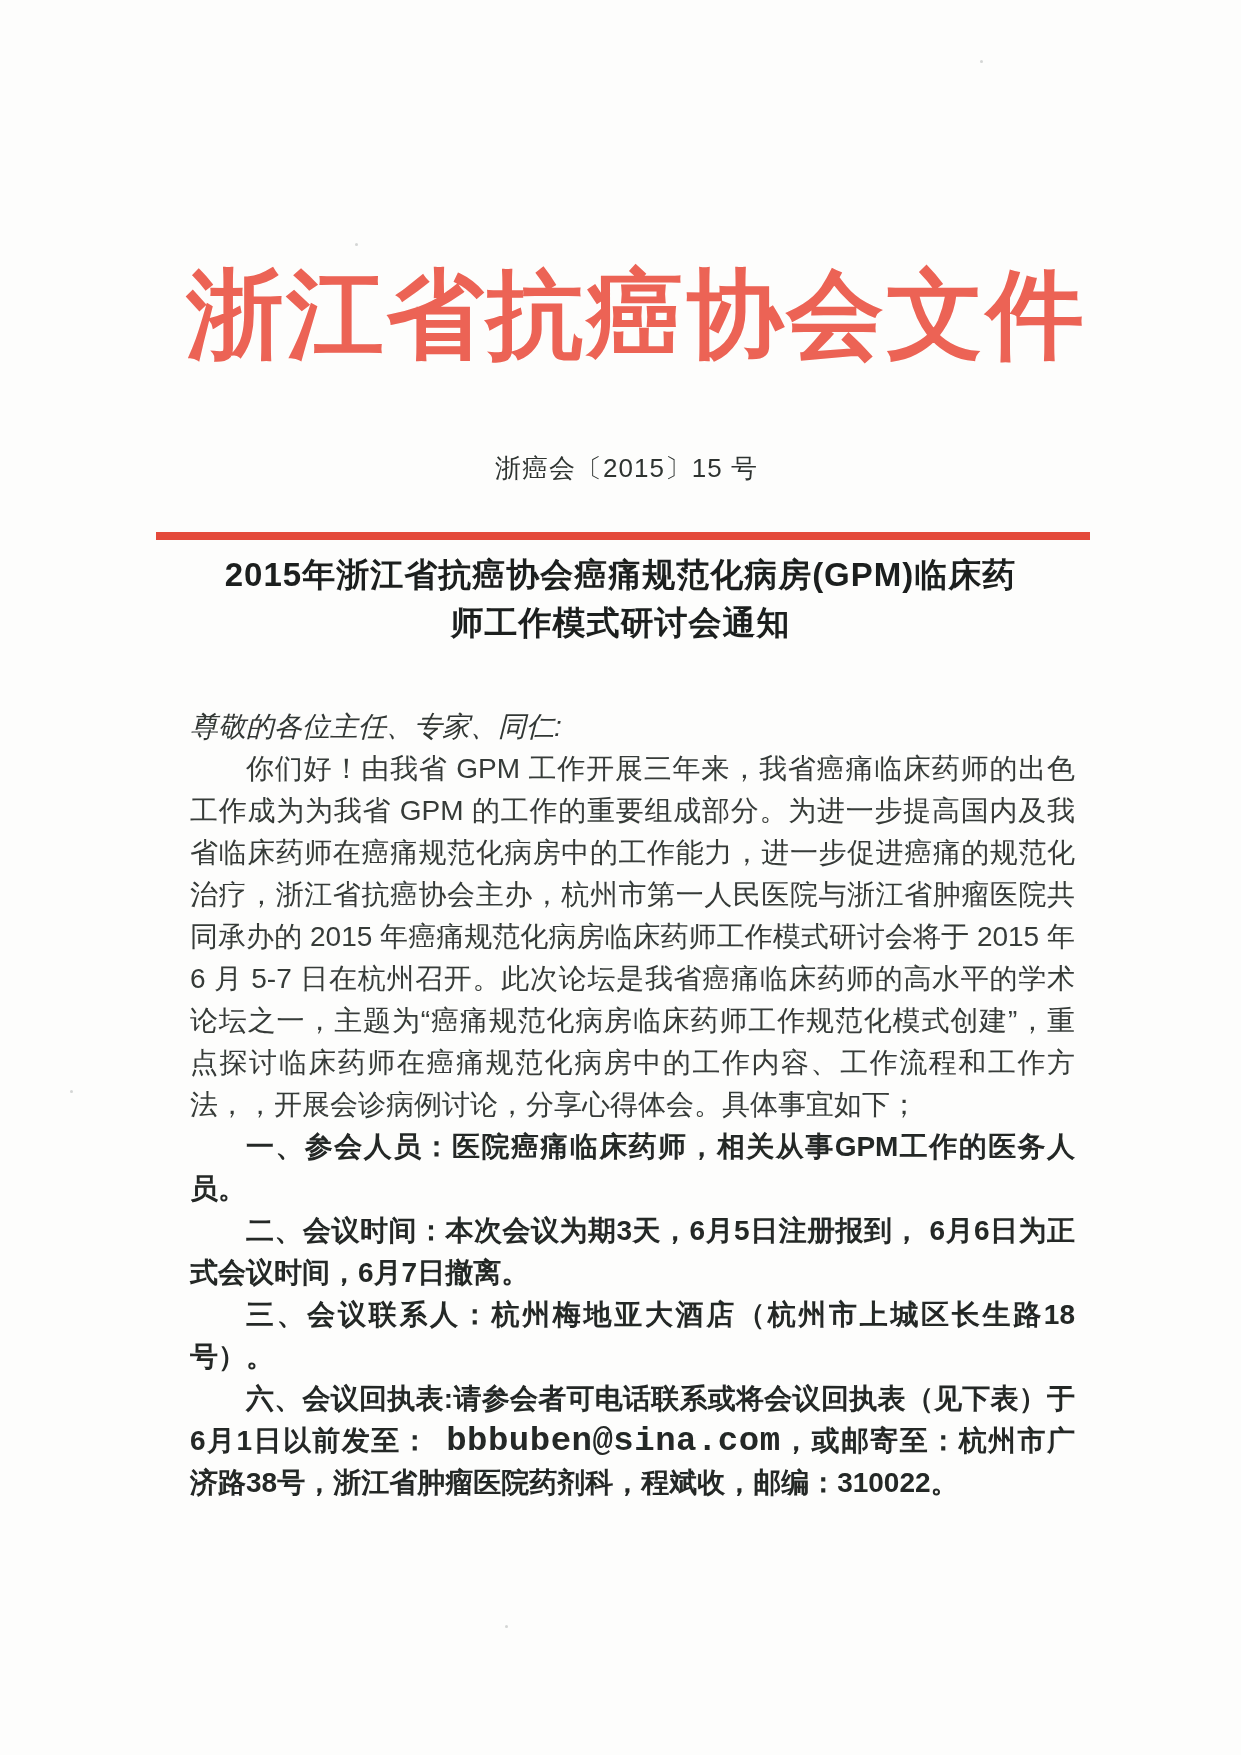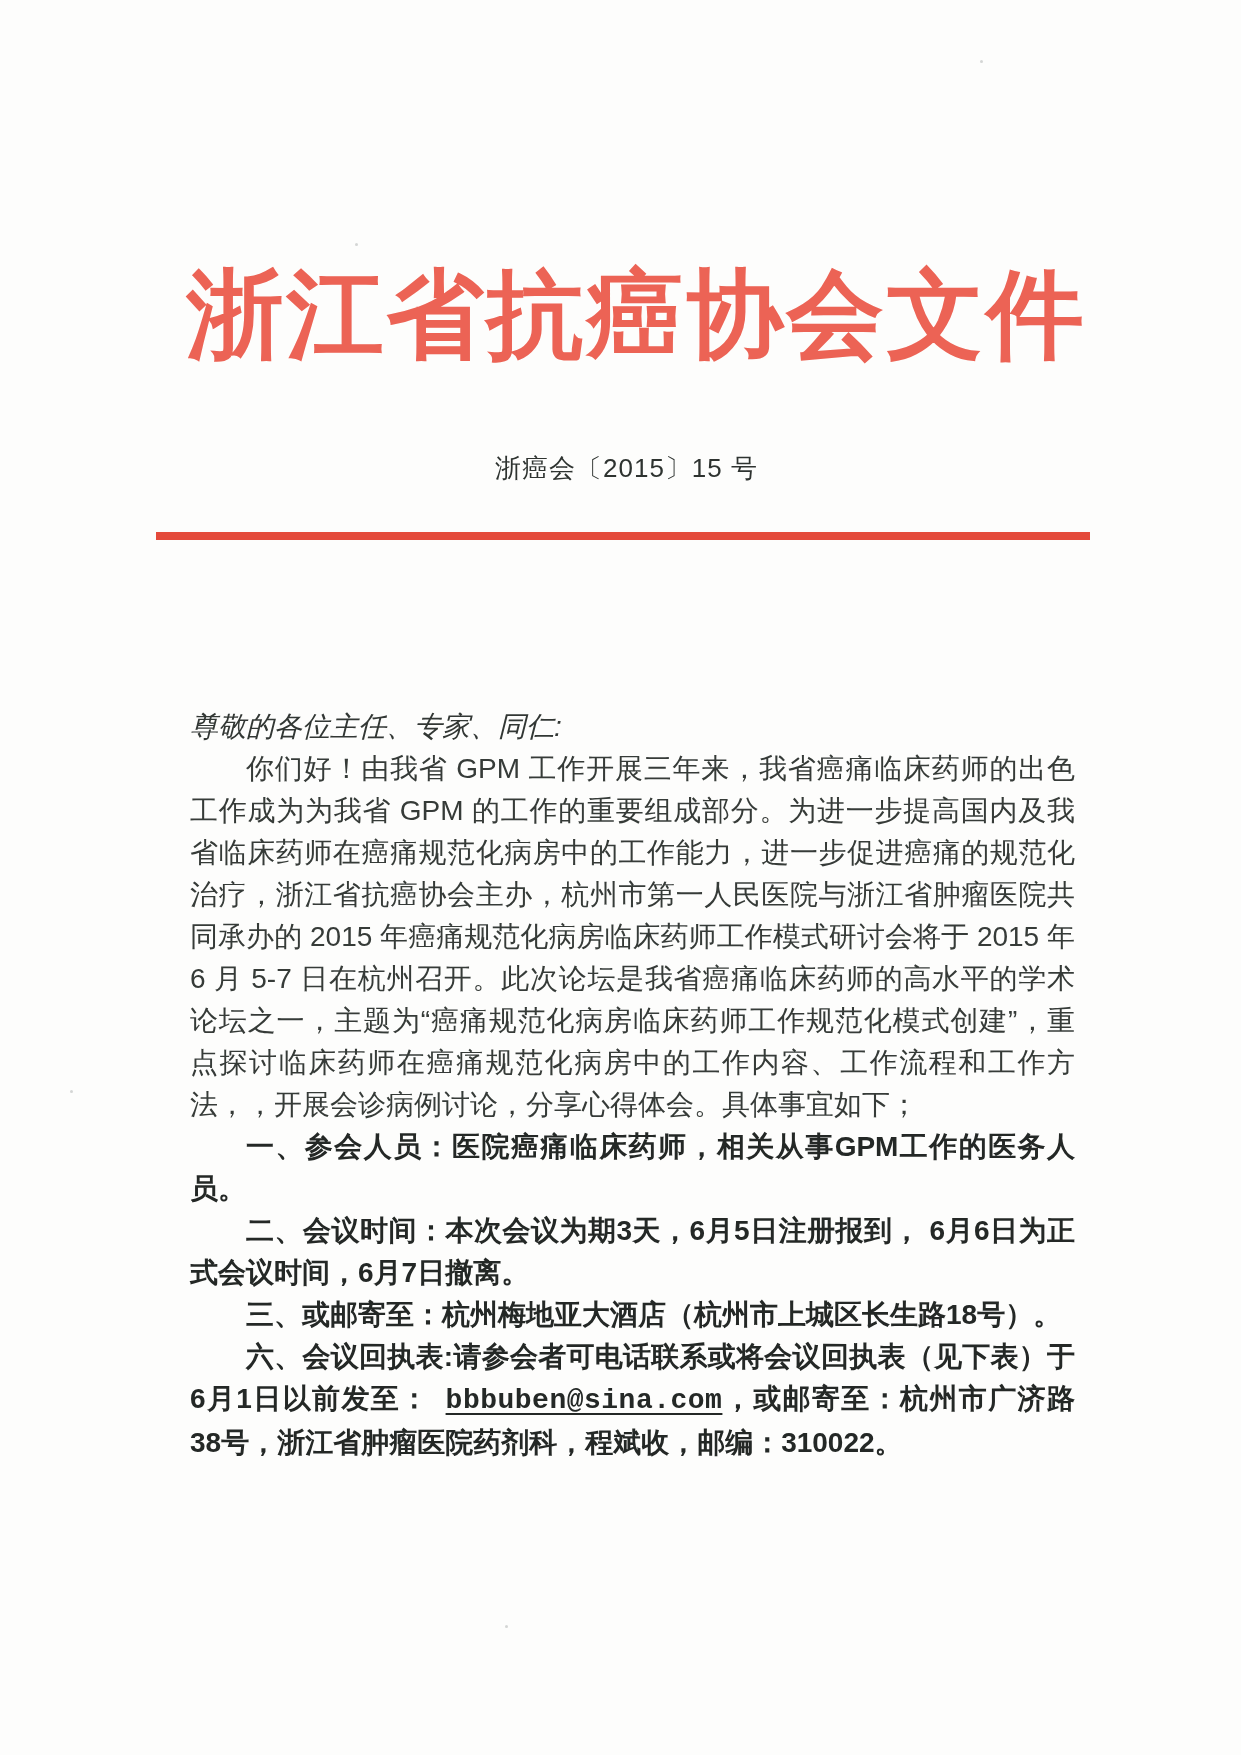--- a/index.html
+++ b/index.html
@@ -88,23 +88,22 @@
     color: #323734;
     font-style: italic;
   }
   .item {
     font-weight: bold;
     color: #24282 6;
     color: #242826;
   }
   .email {
     font-family: "Liberation Mono", "DejaVu Sans Mono", monospace;
-    text-decoration: underline;
     text-underline-offset: 5px;
-    font-size: 28px;
+    font-size: 34px;
     letter-spacing: 0.5px;
     margin-left: 16px;
   }
   
   .speck {
     position: absolute;
     background: #b9bcba;
     border-radius: 50%;
     width: 3px;
     height: 3px;
@@ -115,31 +114,35 @@
 <body>
 
 <div class="page">
 
   <div class="org-header">浙江省抗癌协会文件</div>
 
   <div class="doc-number">浙癌会〔2015〕15 号</div>
 
   <div class="red-rule"></div>
 
+  <div class="doc-title">
+    <div>2015年浙江省抗癌协会癌痛规范化病房(GPM)临床药</div>
+    <div>师工作模式研讨会通知</div>
+  </div>
 
   <div class="body-block">
     <p class="salutation">尊敬的各位主任、专家、同仁:</p>
 
     <p class="para">你们好！由我省 GPM 工作开展三年来，我省癌痛临床药师的出色工作成为为我省 GPM 的工作的重要组成部分。为进一步提高国内及我省临床药师在癌痛规范化病房中的工作能力，进一步促进癌痛的规范化治疗，浙江省抗癌协会主办，杭州市第一人民医院与浙江省肿瘤医院共同承办的 2015 年癌痛规范化病房临床药师工作模式研讨会将于 2015 年 6 月 5-7 日在杭州召开。此次论坛是我省癌痛临床药师的高水平的学术论坛之一，主题为“癌痛规范化病房临床药师工作规范化模式创建”，重点探讨临床药师在癌痛规范化病房中的工作内容、工作流程和工作方法，，开展会诊病例讨论，分享心得体会。具体事宜如下；</p>
 
     <p class="item">一、参会人员：医院癌痛临床药师，相关从事GPM工作的医务人员。</p>
 
     <p class="item">二、会议时间：本次会议为期3天，6月5日注册报到， 6月6日为正式会议时间，6月7日撤离。</p>
 
-    <p class="item">三、或邮寄至：杭州梅地亚大酒店（杭州市上城区长生路18号）。</p>
+    <p class="item">三、会议联系人：杭州梅地亚大酒店（杭州市上城区长生路18号）。</p>
 
 
 
     <p class="item"><span>六、会议回执表:请参会者可电话联系或将会议回执表（见下表）于6月1日以前发至：</span><span class="email">bbbuben@sina.com</span><span>，或邮寄至：杭州市广济路38号，浙江省肿瘤医院药剂科，程斌收，邮编：310022。</span></p>
   </div>
 
   <div class="speck" style="top:60px; left:980px;"></div>
   <div class="speck" style="top:243px; left:355px;"></div>
   <div class="speck" style="top:1090px; left:70px;"></div>
   <div class="speck" style="top:1625px; left:505px;"></div>

